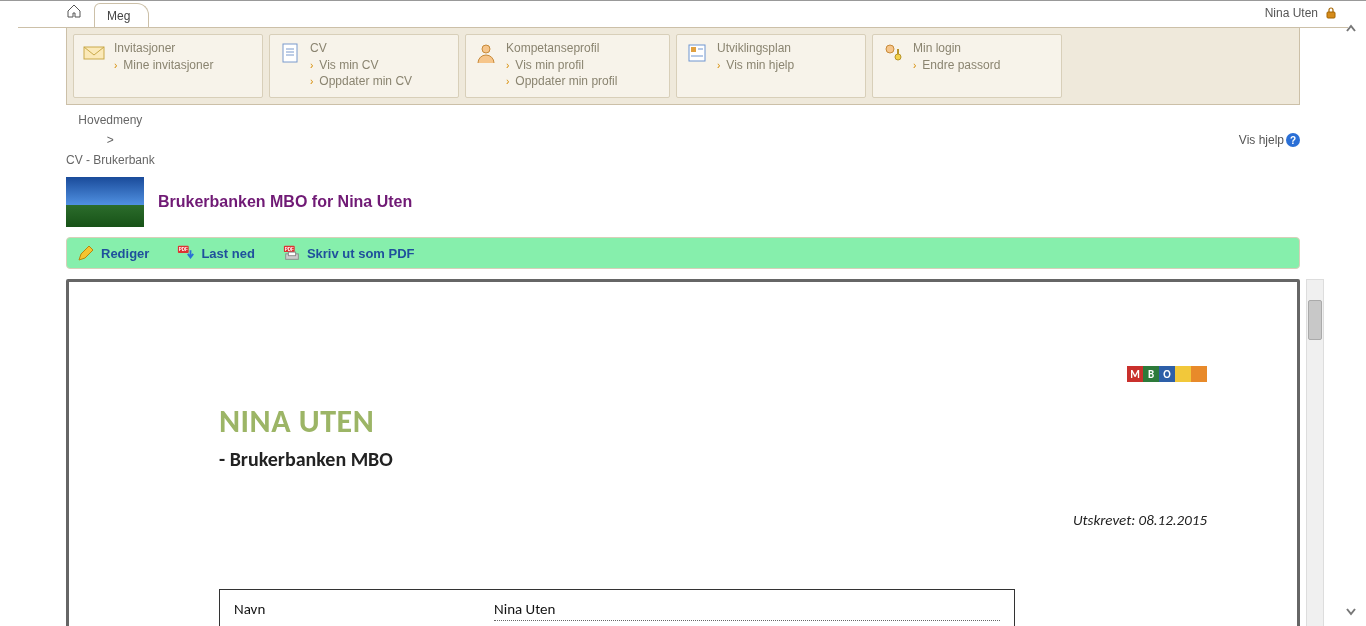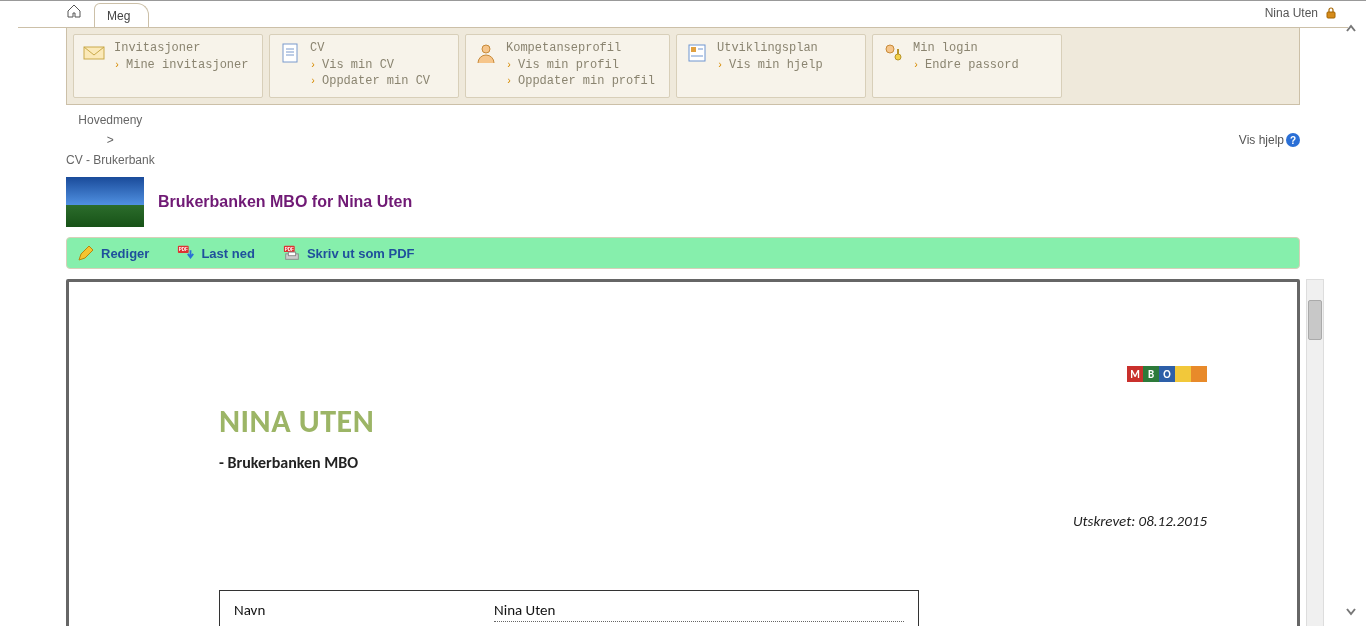--- a/index.html
+++ b/index.html
@@ -59,21 +59,20 @@
 .user-area .lock-icon { width:14px; height:14px; }
 
 .menu-bar {
   background: #efe9db;
   border: 1px solid #ccc0a8;
   border-top: none;
   margin: 0 48px;
   padding: 6px;
   display: flex;
   gap: 6px;
-  font-family: Liberation Mono, monospace;
 }
 .menu-card {
   background: #f7f3ea;
   border: 1px solid #d8cfb9;
   border-radius: 2px;
   padding: 6px 10px 8px 8px;
   min-width: 190px;
   display: flex;
   gap: 8px;
   align-items: flex-start;
@@ -192,38 +191,38 @@
   display:flex; align-items:center; justify-content:center;
 }
 .doc-name {
   font-size: 32px;
   font-weight: bold;
   color: #9cb566;
   letter-spacing: 0.5px;
   margin-top: 50px;
 }
 .doc-sub {
-  font-size: 16px;
+  font-size: 20px;
   font-weight: bold;
   color: #222;
-  margin-top: 12px;
+  margin-top: 6px;
 }
 .doc-printed {
   text-align: right;
   font-style: italic;
   font-size: 15px;
   color: #222;
   margin-top: 40px;
   margin-right: 30px;
 }
 .doc-table {
   margin-top: 60px;
   border: 1px solid #333;
   border-bottom: none;
-  width: 700px;
+  width: 796px;
 }
 .doc-table-row {
   display:flex;
   padding: 10px 14px 6px 14px;
 }
 .doc-table-row .lab {
   width: 260px;
   font-size: 15px;
   color:#111;
 }

